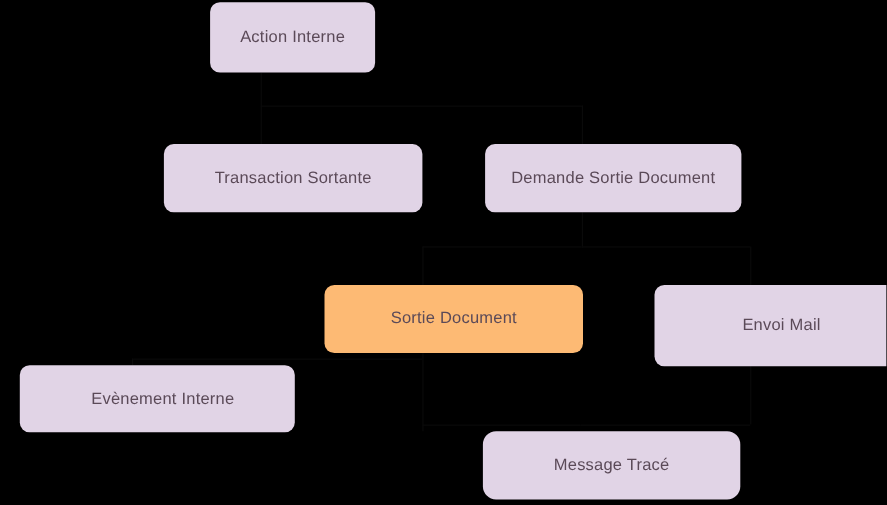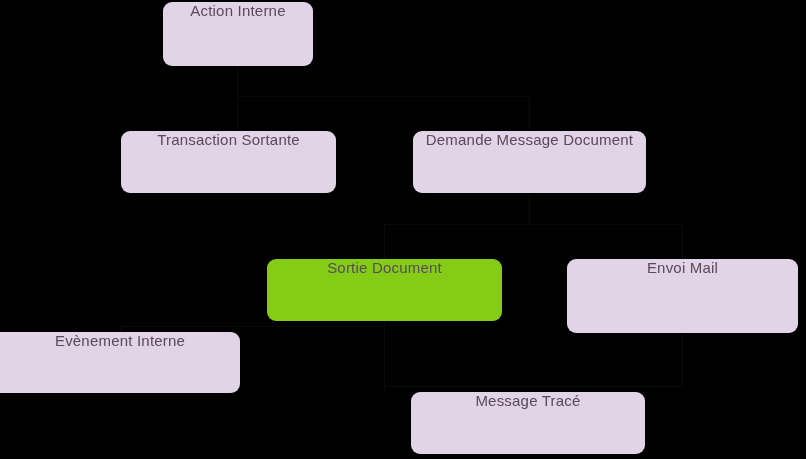--- a/index.html
+++ b/index.html
@@ -15,28 +15,30 @@
     width: 806px;
     height: 459px;
     background: #000000;
     overflow: hidden;
   }
   .node {
     position: absolute;
     box-sizing: border-box;
     border-radius: 9px;
     display: flex;
+    align-items: center;
     justify-content: center;
     text-align: center;
     color: #5b4a58;
     font-size: 15px;
     font-weight: 400;
     letter-spacing: 0.2px;
     line-height: 1.2;
     user-select: none;
+    margin-left: 28px;
   }
   .node-label {
     display: block;
     padding: 0 10px;
     white-space: nowrap;
   }
   .edge {
     position: absolute;
     background: #0a0a0a;
   }
@@ -58,37 +60,37 @@
   <div class="edge" style="left:120px; top:326px; width:1px; height:6px;"></div>
   <div class="edge" style="left:384px; top:321px; width:1px; height:71px;"></div>
   <div class="edge" style="left:384px; top:386px; width:144px; height:1px;"></div>
   <div class="edge" style="left:682px; top:321px; width:1px; height:65px;"></div>
   <div class="edge" style="left:528px; top:386px; width:154px; height:1px;"></div>
 
   <div class="node" style="left:163px; top:2px; width:150px; height:64px; background:#e1d4e6;">
     <span class="node-label">Action Interne</span>
   </div>
 
-  <div class="node" style="left:121px; top:131px; width:215px; height:62px; background:#e1d4e6;">
+  <div class="node" style="left:121px; top:131px; width:235px; height:62px; background:#e1d4e6;">
     <span class="node-label">Transaction Sortante</span>
   </div>
 
   <div class="node" style="left:413px; top:131px; width:233px; height:62px; background:#e1d4e6;">
-    <span class="node-label">Demande Message Document</span>
+    <span class="node-label">Demande Sortie Document</span>
   </div>
 
-  <div class="node" style="left:267px; top:259px; width:235px; height:62px; background:#84cc16;">
+  <div class="node" style="left:267px; top:259px; width:235px; height:62px; background:#fdba74;">
     <span class="node-label">Sortie Document</span>
   </div>
 
   <div class="node" style="left:567px; top:259px; width:231px; height:74px; background:#e1d4e6;">
     <span class="node-label">Envoi Mail</span>
   </div>
 
   <div class="node" style="left:-10px; top:332px; width:250px; height:61px; background:#e1d4e6;">
     <span class="node-label" style="padding-left:20px;">Evènement Interne</span>
   </div>
 
-  <div class="node" style="left:411px; top:392px; width:234px; height:62px; background:#e1d4e6;">
+  <div class="node" style="left:411px; top:392px; width:234px; height:62px; background:#e1d4e6;border-radius:12px;">
     <span class="node-label">Message Tracé</span>
   </div>
 
 </div>
 
 </body></html>

